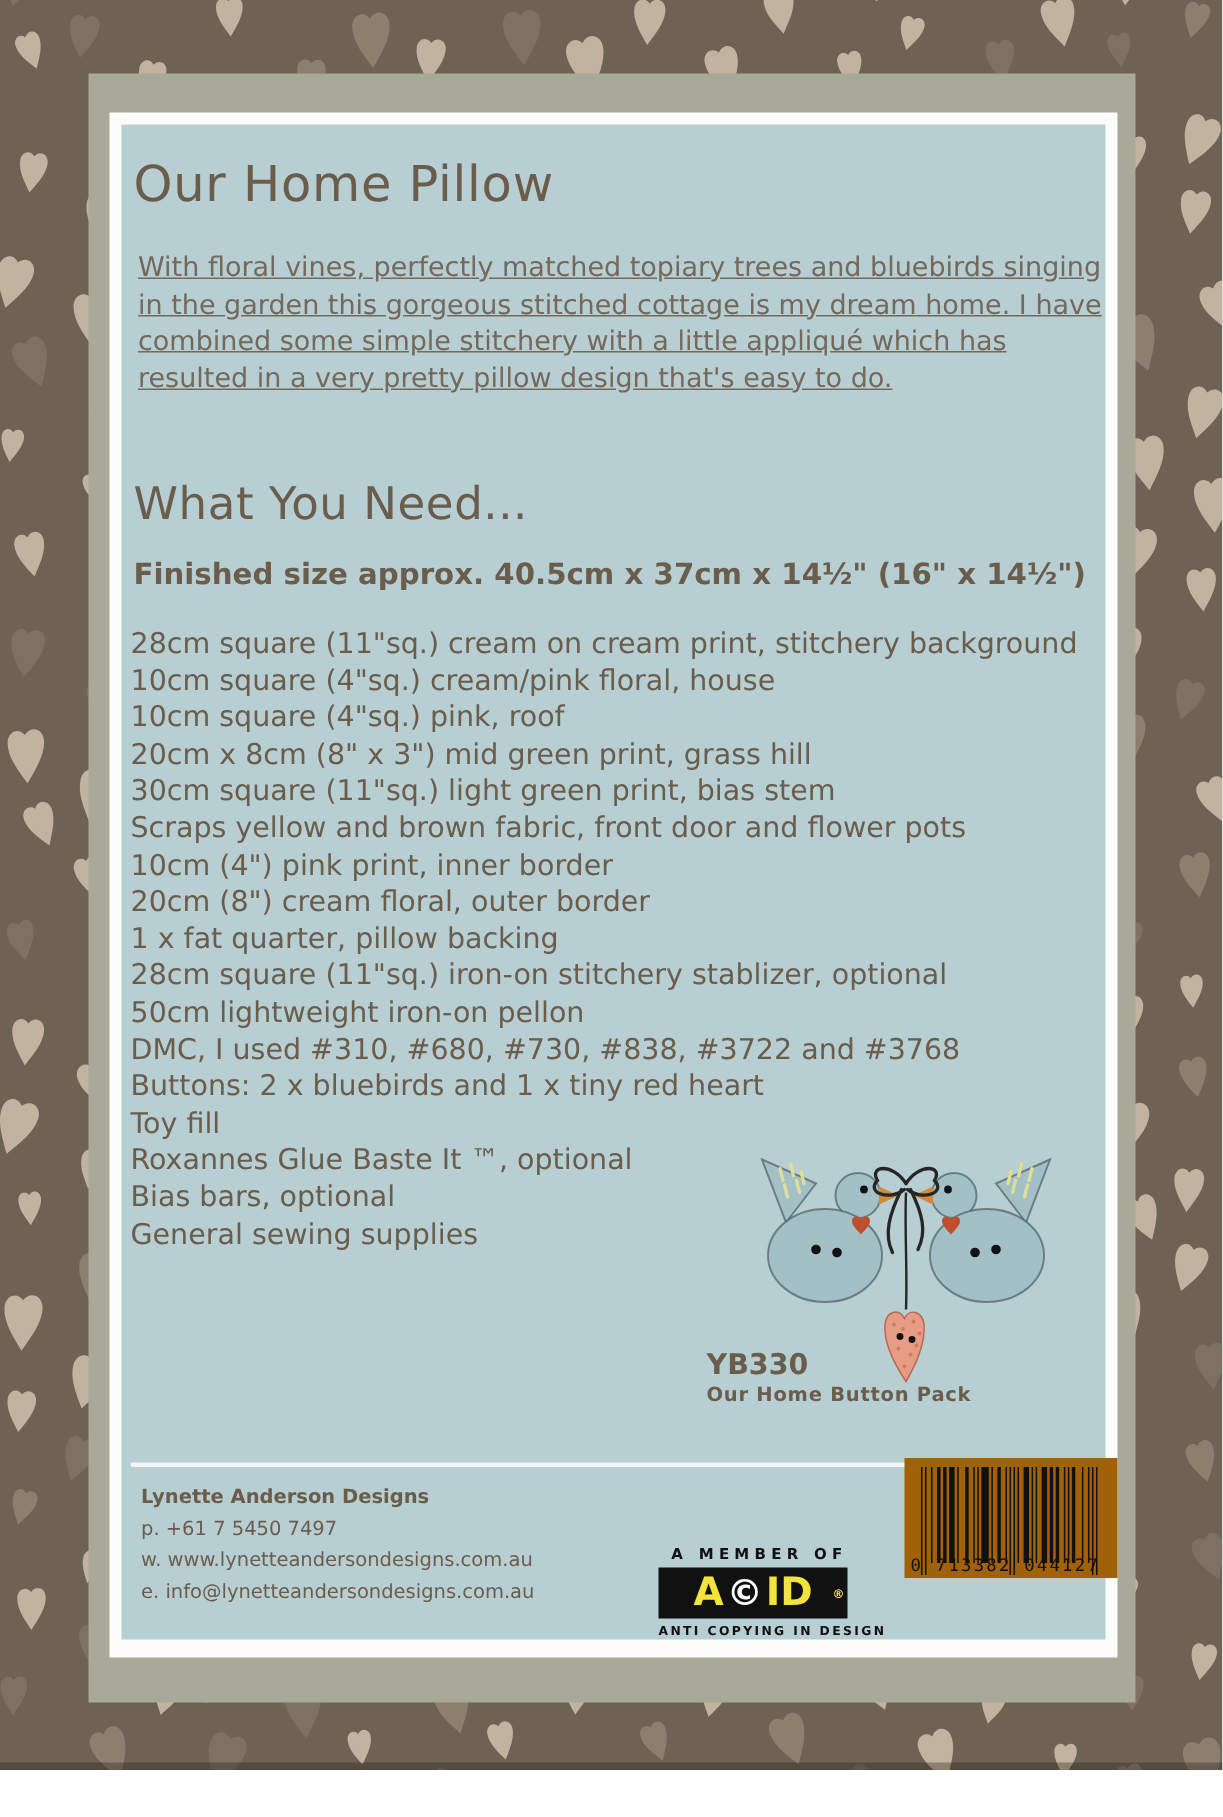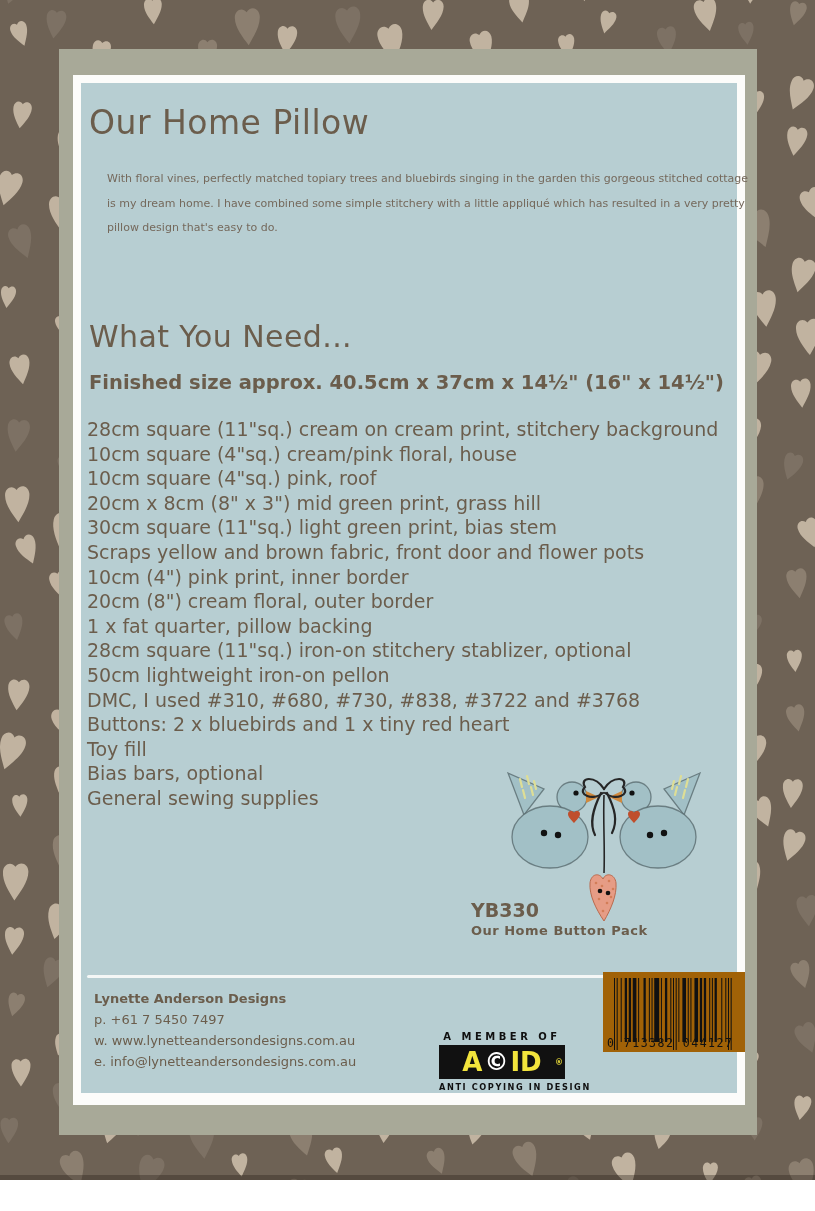--- a/index.html
+++ b/index.html
@@ -5,33 +5,33 @@
   html,body{margin:0;padding:0;background:#ffffff;}
   .stage{position:relative;width:815px;height:1211px;overflow:hidden;background:#ffffff;
          font-family:"DejaVu Sans",sans-serif;}
   .package{position:absolute;left:0;top:0;width:815px;height:1180px;background:var(--background-brown);}
   .package::after{content:"";position:absolute;left:0;right:0;bottom:0;height:5px;background:rgba(40,32,22,.35);}
   .hearts{position:absolute;left:0;top:0;}
   .frame{position:absolute;left:59px;top:49px;width:698px;height:1086px;background:var(--frame);}
   .mat{position:absolute;left:14px;top:26px;right:12px;bottom:30px;background:var(--mat);}
   .panel{position:absolute;left:8px;top:8px;right:8px;bottom:12px;background:var(--panel);color:var(--text);}
   .title{position:absolute;left:8px;top:20px;font-size:33px;letter-spacing:.5px;color:var(--text);}
-  .intro{position:absolute;left:26px;top:84px;width:652px;font-size:11px;line-height:24.5px;color:var(--intro-text);}
+  .intro{position:absolute;left:11px;top:84px;width:652px;font-size:18px;line-height:24.5px;color:var(--intro-text);text-decoration:underline;}
   .heading{position:absolute;left:8px;top:236px;font-size:30px;letter-spacing:.4px;color:var(--text);}
   .finished{position:absolute;left:8px;top:288px;font-size:19.5px;font-weight:bold;color:var(--text);}
   .supplies{position:absolute;left:6px;top:334px;width:652px;font-size:19px;color:var(--text);}
   .supply{line-height:24.6px;white-space:nowrap;}
   .illus{position:absolute;left:417px;top:688px;width:212px;height:158px;}
   .pack-code{position:absolute;left:390px;top:816px;font-size:19px;font-weight:bold;color:var(--text);}
   .pack-name{position:absolute;left:390px;top:840px;font-size:13px;font-weight:bold;color:var(--text);letter-spacing:.5px;}
   .divider{position:absolute;left:6px;right:6px;top:892px;height:3px;background:#f4f7f6;border-radius:2px;}
   .footer{position:absolute;left:13px;top:905px;font-size:13px;line-height:21px;color:var(--text);}
   .footer .company{font-weight:bold;}
   .acid{position:absolute;left:358px;top:948px;width:126px;text-align:center;color:#101010;}
-  .acid-member{font-size:10px;font-weight:bold;letter-spacing:3.5px;white-space:nowrap;}
+  .acid-member{font-size:10px;font-weight:bold;letter-spacing:3.5px;white-space:nowrap;text-align:right;}
   .acid-box{margin-top:3px;height:34px;background:#111111;display:flex;align-items:center;justify-content:center;
             font-weight:bold;font-size:26px;line-height:34px;position:relative;}
   .acid-a,.acid-id{color:var(--acid-yellow);}
   .acid-c{color:#ffffff;font-size:24px;margin:0 2px;}
   .acid-reg{position:absolute;right:2px;top:1px;font-size:8px;color:var(--acid-yellow);}
   .acid-tag{margin-top:3px;font-size:8.2px;font-weight:bold;letter-spacing:1.6px;white-space:nowrap;}
   .barcode{position:absolute;left:603px;top:972px;width:142px;height:80px;background:#a16207;z-index:5;}
   .barcode-digits{position:absolute;left:4px;bottom:2px;font-family:"DejaVu Sans Mono",monospace;
                   font-size:11.5px;letter-spacing:1.5px;color:#111;white-space:nowrap;}
   
@@ -428,20 +428,21 @@
               <div class="supply">30cm square (11"sq.) light green print, bias stem</div>
               <div class="supply">Scraps yellow and brown fabric, front door and flower pots</div>
               <div class="supply">10cm (4") pink print, inner border</div>
               <div class="supply">20cm (8") cream floral, outer border</div>
               <div class="supply">1 x fat quarter, pillow backing</div>
               <div class="supply">28cm square (11"sq.) iron-on stitchery stablizer, optional</div>
               <div class="supply">50cm lightweight iron-on pellon</div>
               <div class="supply">DMC, I used #310, #680, #730, #838, #3722 and #3768</div>
               <div class="supply">Buttons: 2 x bluebirds and 1 x tiny red heart</div>
               <div class="supply">Toy fill</div>
+              <div class="supply">Roxannes Glue Baste It ™, optional</div>
               <div class="supply">Bias bars, optional</div>
               <div class="supply">General sewing supplies</div>
             </div>
 
           <svg class="illus" viewBox="0 0 212 158">
             <g>
               <polygon class="b-body" points="10,2 46,18 26,44"></polygon>
               <path class="b-stripe" d="M22,8 l2,8 M29,5 l2,8 M36,10 l2,8 M25,19 l2,8 M33,16 l2,8"></path>
               <circle class="b-body" cx="74" cy="26" r="15"></circle>
               <ellipse class="b-body" cx="52" cy="66" rx="38" ry="31"></ellipse>

